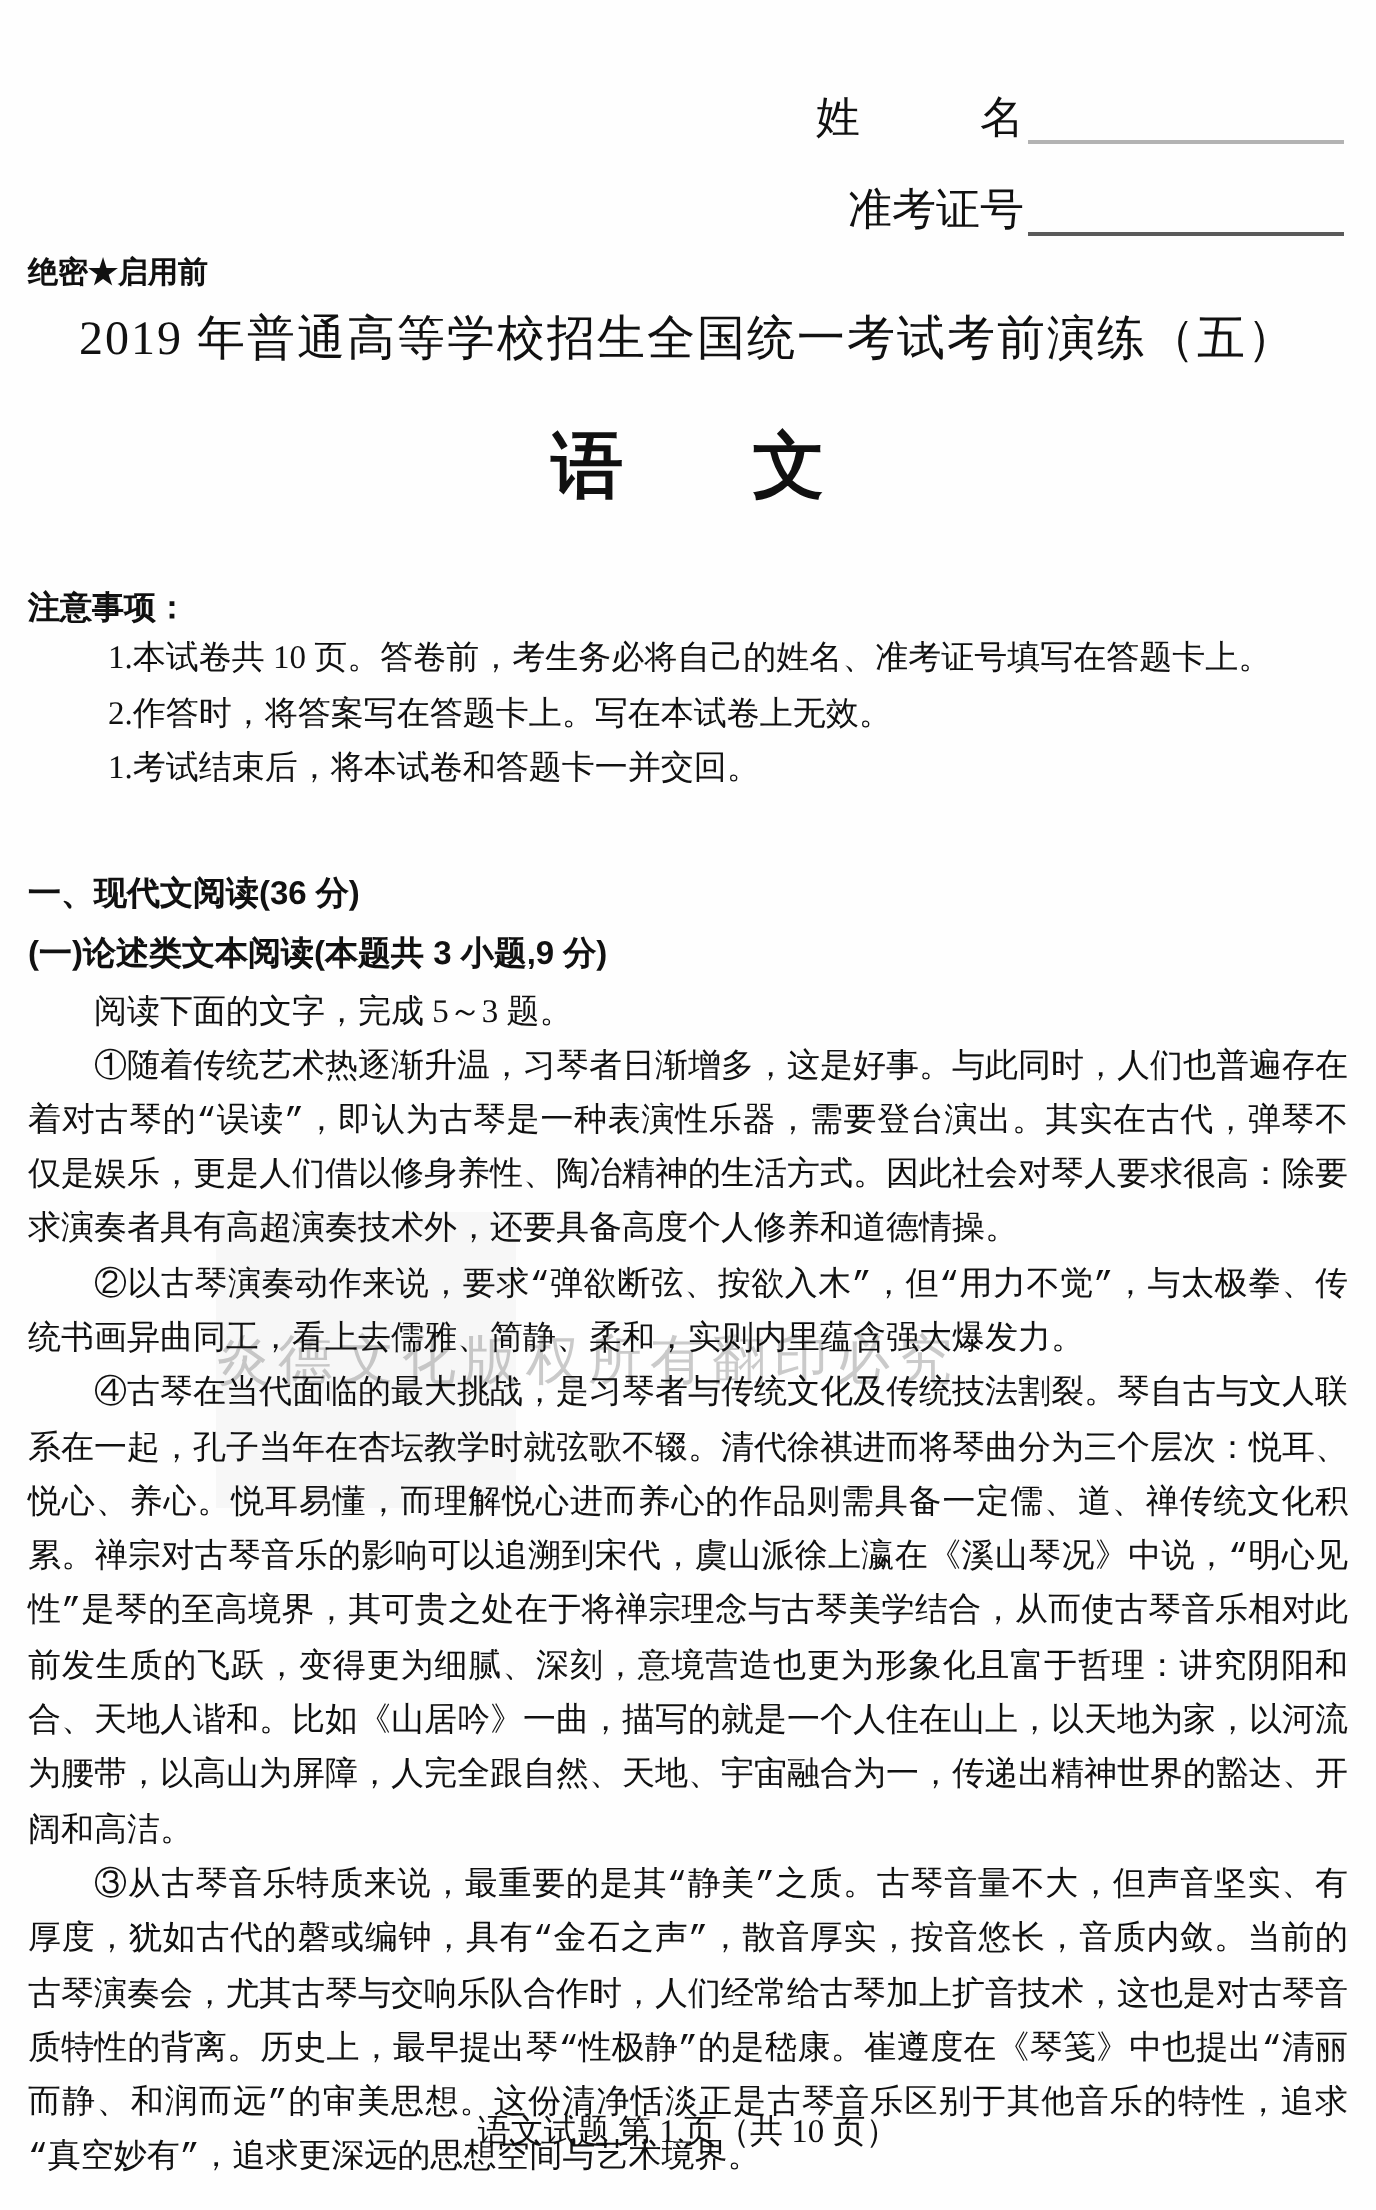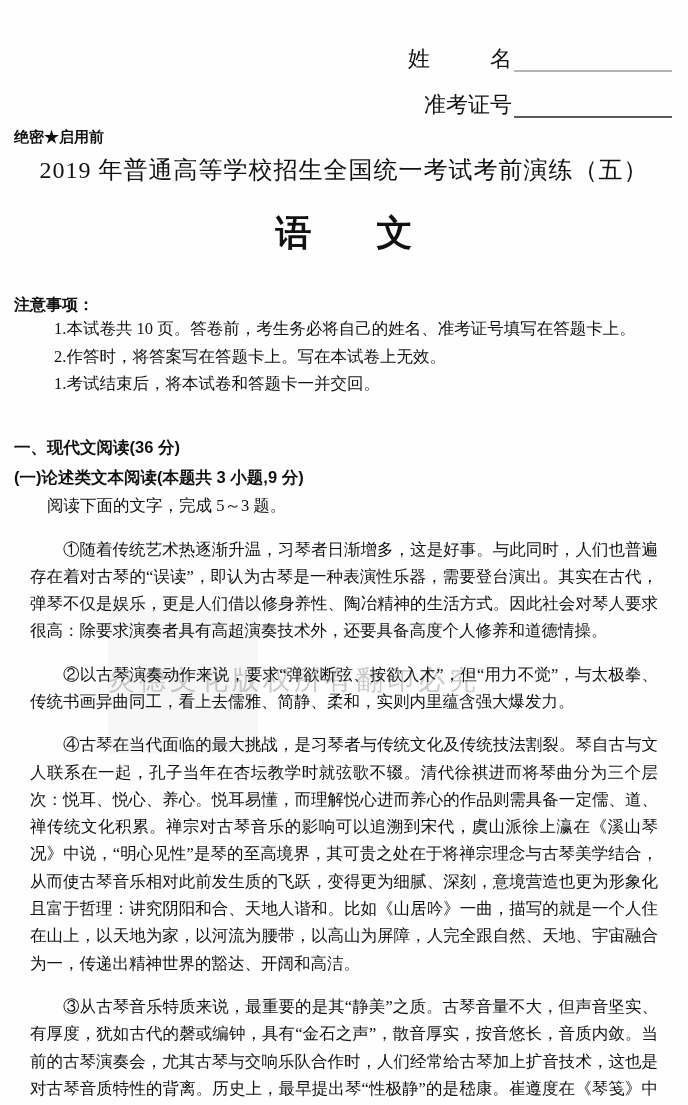--- a/index.html
+++ b/index.html
@@ -110,25 +110,26 @@
     font-size: 16.5px;
     line-height: 28px;
     text-indent: 2em;
   }
 
   
   .passage {
     margin: 0 14px;
   }
   .passage p {
-    margin: 16px;
+    margin: 0;
     font-size: 16.5px;
     line-height: 27.3px;
     text-align: justify;
     text-indent: 2em;
+    font-family: Liberation Mono, monospace;
   }
 
   
   .watermark {
     position: absolute;
     left: 108px;
     top: 606px;
     width: 150px;
     height: 148px;
     z-index: 0;

